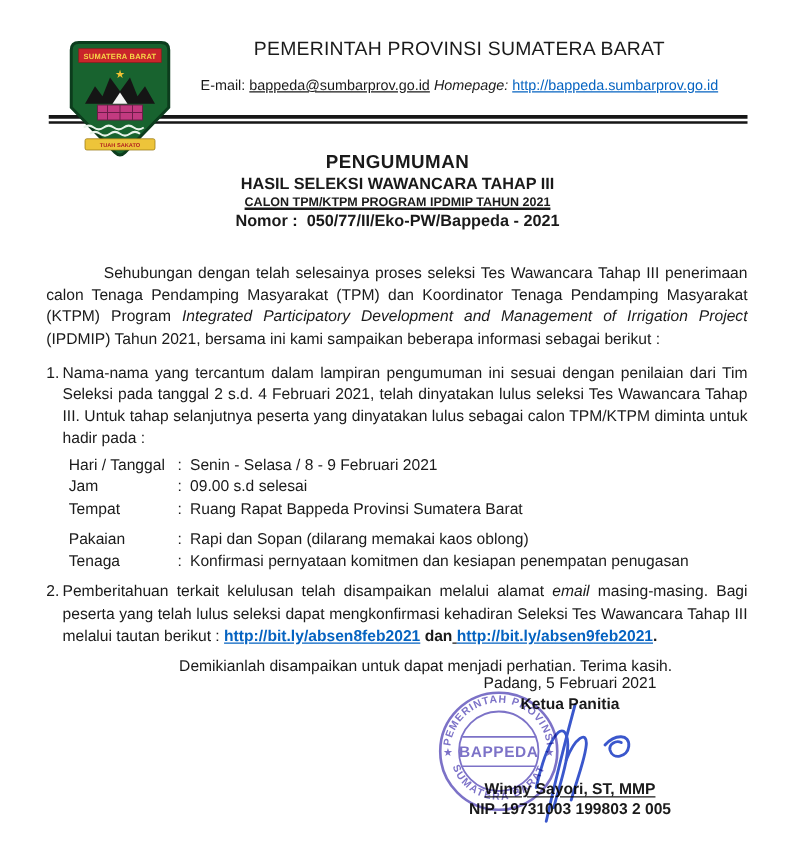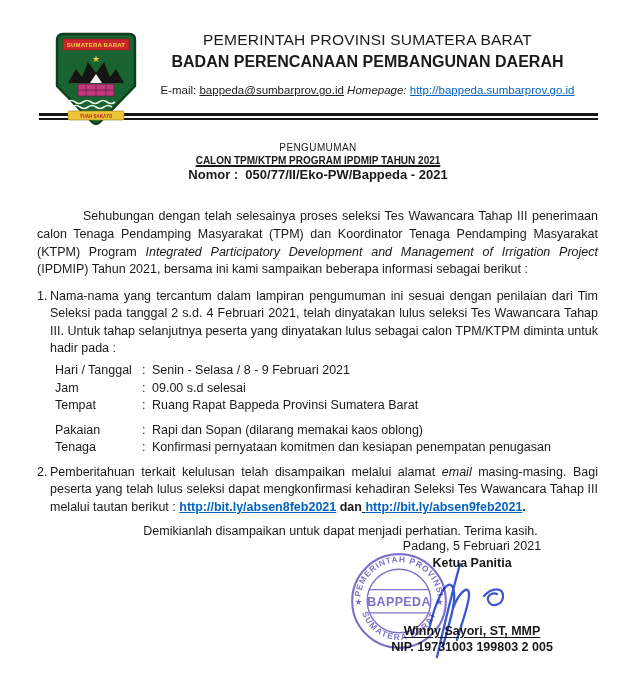--- a/index.html
+++ b/index.html
@@ -14,35 +14,35 @@
   .lh-agency { font-size:16px; font-weight:bold; margin-top:2px; }
   .lh-addr   { font-size:12.5px; margin-top:3px; }
   .lh-contact{ font-size:11.5px; margin-top:12px; }
   .u  { text-decoration:underline; }
   .it { font-style:italic; }
   .blue-link { color:#0563c1; text-decoration:underline; font-weight:normal; }
   .rule { margin:16px 38px 0 39px; height:2px;
           border-top:3px solid #161616; border-bottom:2px solid #161616; }
   
   .title-block { text-align:center; margin-top:21px; line-height:1.3; }
-  .t-main { font-size:10px; font-weight:normal; letter-spacing:0.4px; }
+  .t-main { font-size:15px; font-weight:bold; letter-spacing:0.4px; }
   .t-sub  { font-size:13px; font-weight:bold; }
   .t-sub2 { font-size:10px; font-weight:bold; text-decoration:underline; text-decoration-thickness:2px; }
   .t-num  { font-size:13px; font-weight:bold; }
   
   .body-text { font-size:12.5px; line-height:17.6px; }
   .opening { margin:24px 38px 0 37px; text-align:justify; text-indent:46px; }
   .num-item { position:relative; margin:9px 38px 0 37px; padding-left:13px; text-align:justify; }
   .num-item .num { position:absolute; left:0; top:0; }
   .details { margin:4px 38px 0 55px; display:grid; grid-template-columns:87px 10px auto;
              row-gap:0; line-height:17.5px; }
   .details .gap { margin-top:7px; }
   .closing { margin:7px 38px 0 37px; text-indent:46px;text-align:center; }
   
-  .signoff { position:absolute; left:352px; top:538px; width:240px; text-align:center;
+  .signoff { position:absolute; left:336px; top:538px; width:240px; text-align:center;
              font-size:12.5px; line-height:16px; }
   .s-role { font-weight:bold; margin-top:1px; }
   .s-name { font-weight:bold; text-decoration:underline; text-underline-offset:2px; margin-top:52px; }
   .s-nip  { font-weight:bold; margin-top:0px; }
   .stamp { position:absolute; left:346px; top:548px; width:106px; height:106px;
            mix-blend-mode:multiply; opacity:0.88; }
   .hand-signature { position:absolute; left:398px; top:556px; width:130px; height:105px;
                     mix-blend-mode:multiply; }
 </style>
 </head>
@@ -62,28 +62,28 @@
       <path d="M23,58 H59 M31,52 V64 M41,52 V64 M51,52 V64" stroke="#6d1d49" stroke-width="0.8" fill="none"></path>
       <path d="M12,70 q4,-3 8,0 t8,0 t8,0 t8,0 t8,0 t8,0" stroke="#e8f3ea" fill="none" stroke-width="1.6"></path>
       <path d="M17,75 q4,-3 8,0 t8,0 t8,0 t8,0 t8,0" stroke="#e8f3ea" fill="none" stroke-width="1.6"></path>
       <rect x="13" y="79" width="56" height="9" rx="1.5" fill="#edc43a" stroke="#9a7a14" stroke-width="0.6"></rect>
       <text x="41" y="85.6" font-size="4.5" font-weight="bold" fill="#b3231f" text-anchor="middle">TUAH SAKATO</text>
     </svg>
   </div>
 
   <div class="lh-text">
     <div class="lh-gov">PEMERINTAH PROVINSI SUMATERA BARAT</div>
-    <div class="lh-agency">BADAN PERENCANAAN PEMBANGUNAN DAERAH</div>
     <div class="lh-contact"><span>E-mail:</span> <span class="u">bappeda@sumbarprov.go.id</span> <span class="it">Homepage:</span> <a class="blue-link">http://bappeda.sumbarprov.go.id</a></div>
   </div>
 
   <div class="rule"></div>
 
   <div class="title-block">
     <div class="t-main">PENGUMUMAN</div>
+    <div class="t-sub">HASIL SELEKSI WAWANCARA TAHAP III</div>
     <div class="t-sub2">CALON TPM/KTPM PROGRAM IPDMIP TAHUN 2021</div>
     <div class="t-num">Nomor :&nbsp; 050/77/II/Eko-PW/Bappeda - 2021</div>
   </div>
 
   <p class="body-text opening"><span>Sehubungan dengan telah selesainya proses seleksi Tes Wawancara Tahap III penerimaan calon Tenaga Pendamping Masyarakat (TPM) dan Koordinator Tenaga Pendamping Masyarakat (KTPM) Program </span><span class="it">Integrated Participatory Development and Management of Irrigation Project</span><span> (IPDMIP) Tahun 2021, bersama ini kami sampaikan beberapa informasi sebagai berikut :</span></p>
 
   <div class="body-text num-item">
     <span class="num">1.</span>
     <span>Nama-nama yang tercantum dalam lampiran pengumuman ini sesuai dengan penilaian dari Tim Seleksi pada tanggal 2 s.d. 4 Februari 2021, telah dinyatakan lulus seleksi Tes Wawancara Tahap III. Untuk tahap selanjutnya peserta yang dinyatakan lulus sebagai calon TPM/KTPM diminta untuk hadir pada :</span>
   </div>

